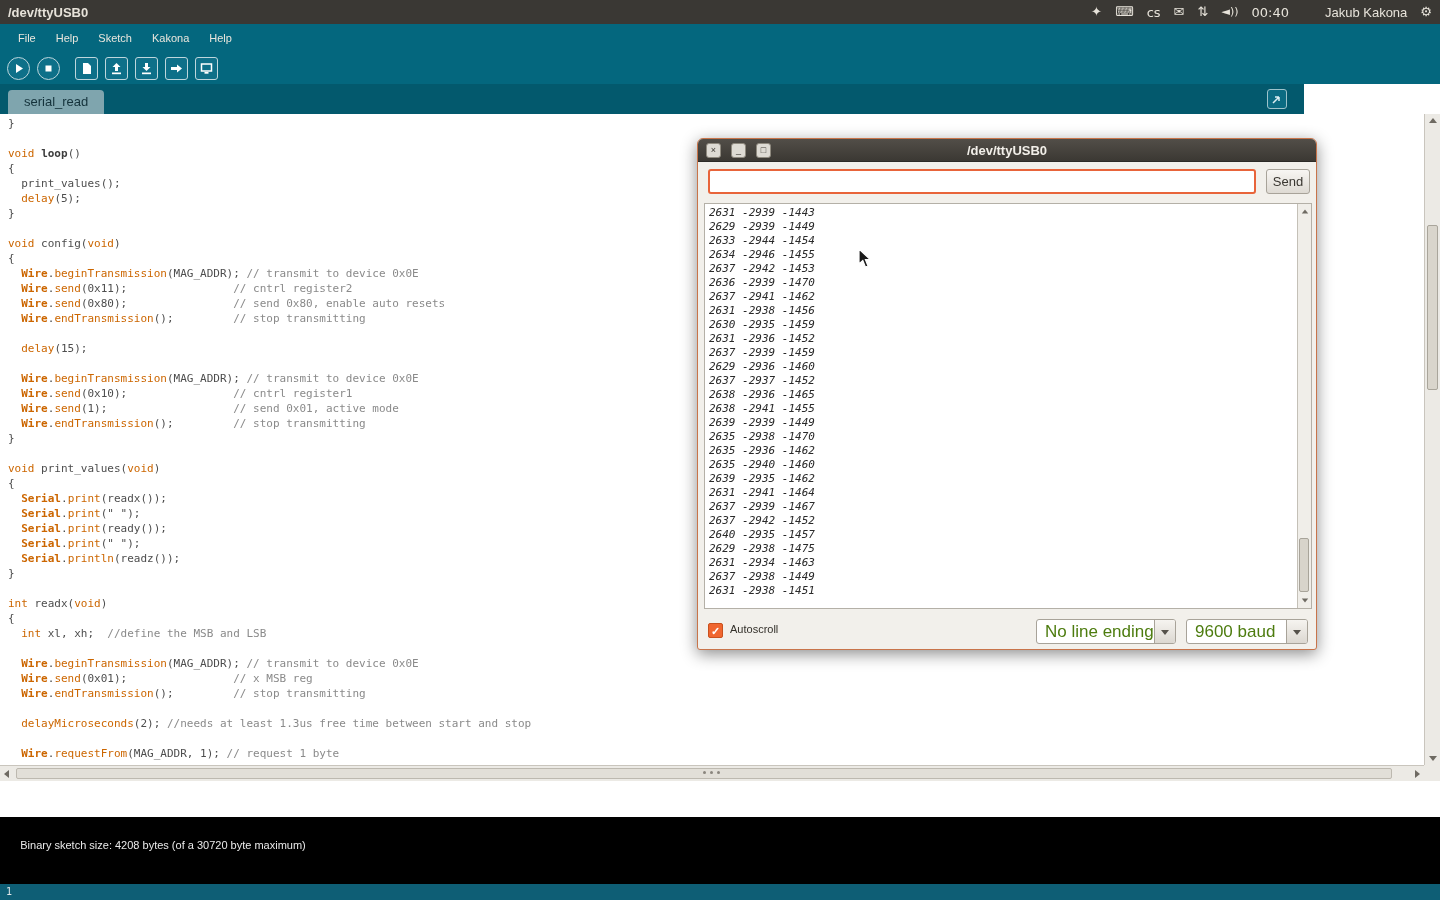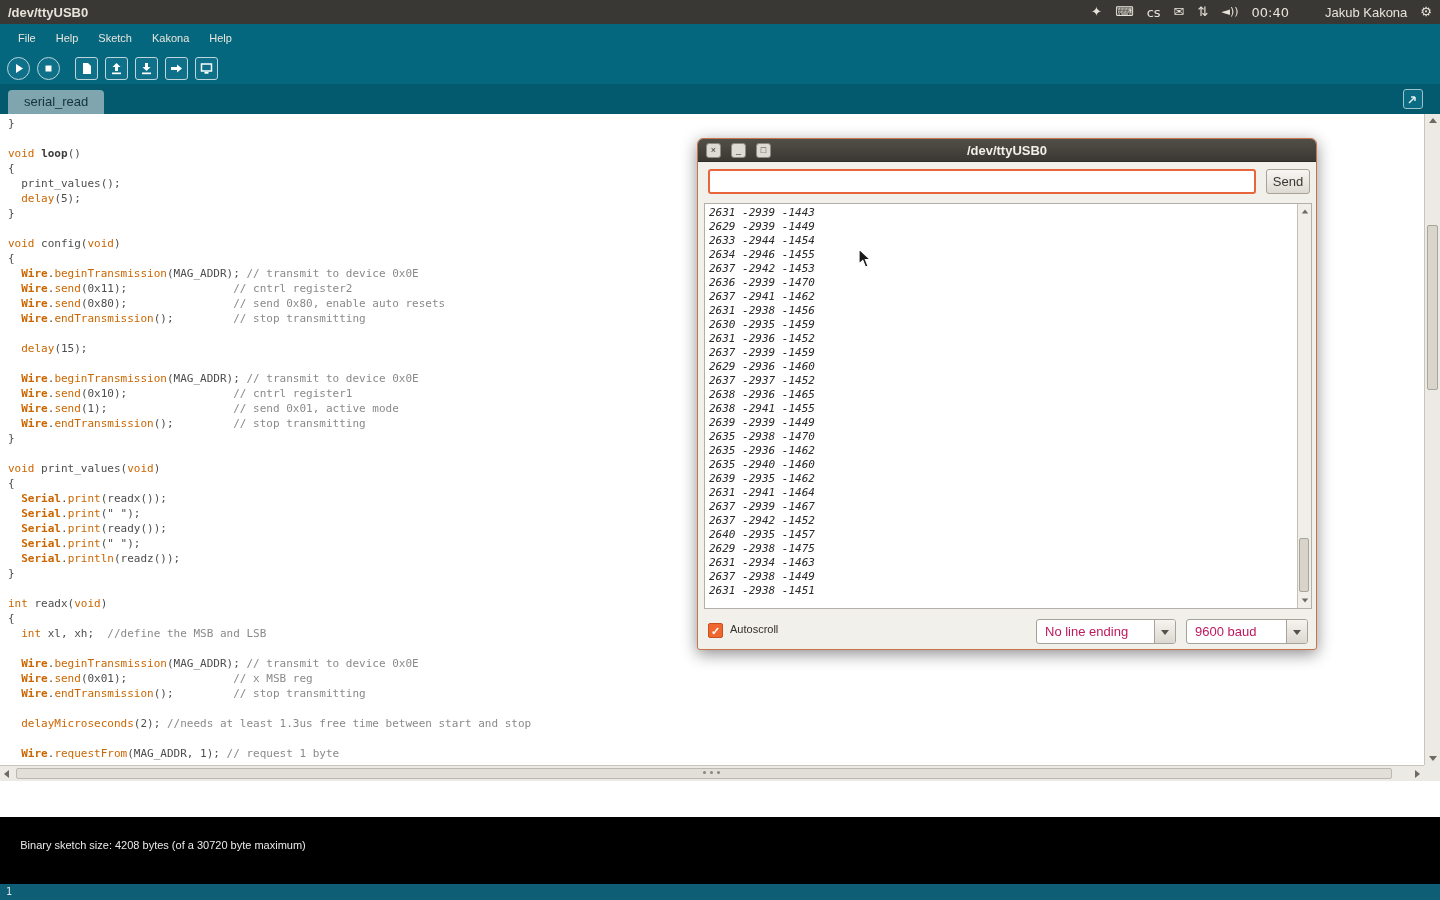--- a/index.html
+++ b/index.html
@@ -29,21 +29,21 @@
   
   #toolbar { position:absolute; left:0; top:52px; width:1440px; height:32px;
              background:#04677e; display:flex; align-items:center; gap:7px; padding-left:7px; }
   .tbtn { width:23px; height:23px; background:#0e7089; border:1px solid #bdd6dc;
           display:flex; align-items:center; justify-content:center; }
   .tbtn.round { border-radius:50%; }
   .tbtn.sq { border-radius:3px; }
   .tbtn.gap { margin-left:8px; }
 
   
-  #tabbar { position:absolute; left:0; top:84px; width:1440px; height:30px; background:#03596d;text-align:center; }
+  #tabbar { position:absolute; left:0; top:84px; width:1304px; height:30px; background:#03596d;text-align:center; }
   #tab-serial-read { position:absolute; left:8px; top:6px; height:24px; background:#7fa5ae;
                      border-radius:4px 4px 0 0; padding:0 16px; line-height:24px;
                      color:#14323b; font-size:13px; }
   #tab-right-btn { position:absolute; right:17px; top:5px; width:20px; height:20px;
                    border:1px solid #9dc3cb; border-radius:3px; background:#0b6largely; background:#0b6b82;
                    display:flex; align-items:center; justify-content:center; }
 
   
   #editor { position:absolute; left:0; top:114px; width:1440px; height:651px; background:#fff; }
   #code-area { position:absolute; left:0; top:0; right:16px; bottom:0; padding:2px 0 0 8px;
@@ -123,21 +123,21 @@
   .sm-arr-bottom { position:absolute; left:3px; bottom:5px; transform:scale(0.8); }
 
   #sm-autoscroll-box { position:absolute; left:10px; top:484px; width:15px; height:15px;
                        background:#f0662f; border:1px solid #c9511d; border-radius:2px;
                        color:#fff; font-size:11px; line-height:14px; text-align:center; font-weight:bold; }
   #sm-autoscroll-label { position:absolute; left:32px; top:484px; font-size:11px; color:#33302a; }
   .combo { position:absolute; height:25px; border:1px solid #a8a399; border-radius:3px;
            background:#fff; display:flex; overflow:hidden; }
   #sm-lineending-combo { left:338px; top:480px; width:140px; }
   #sm-baud-combo { left:488px; top:480px; width:122px; }
-  .combo-text { flex:1; font-size:13px; line-height:23px; padding-left:8px; color:#be185d; white-space:nowrap; }
+  .combo-text { flex:1; font-size:17px; line-height:23px; padding-left:8px; color:#4d7c0f; white-space:nowrap; }
   .combo-btn { width:21px; position:relative; background:linear-gradient(#f6f4f0,#dcd8d1);
                border-left:1px solid #a8a399; }
   .combo-arrow { position:absolute; left:6px; top:10px; width:0; height:0;
                  border-left:4px solid transparent; border-right:4px solid transparent;
                  border-top:5px solid #56524b; }
 
   #mouse-cursor { position:absolute; left:858px; top:248px; z-index:50; }
 </style>
 </head>
 <body>

